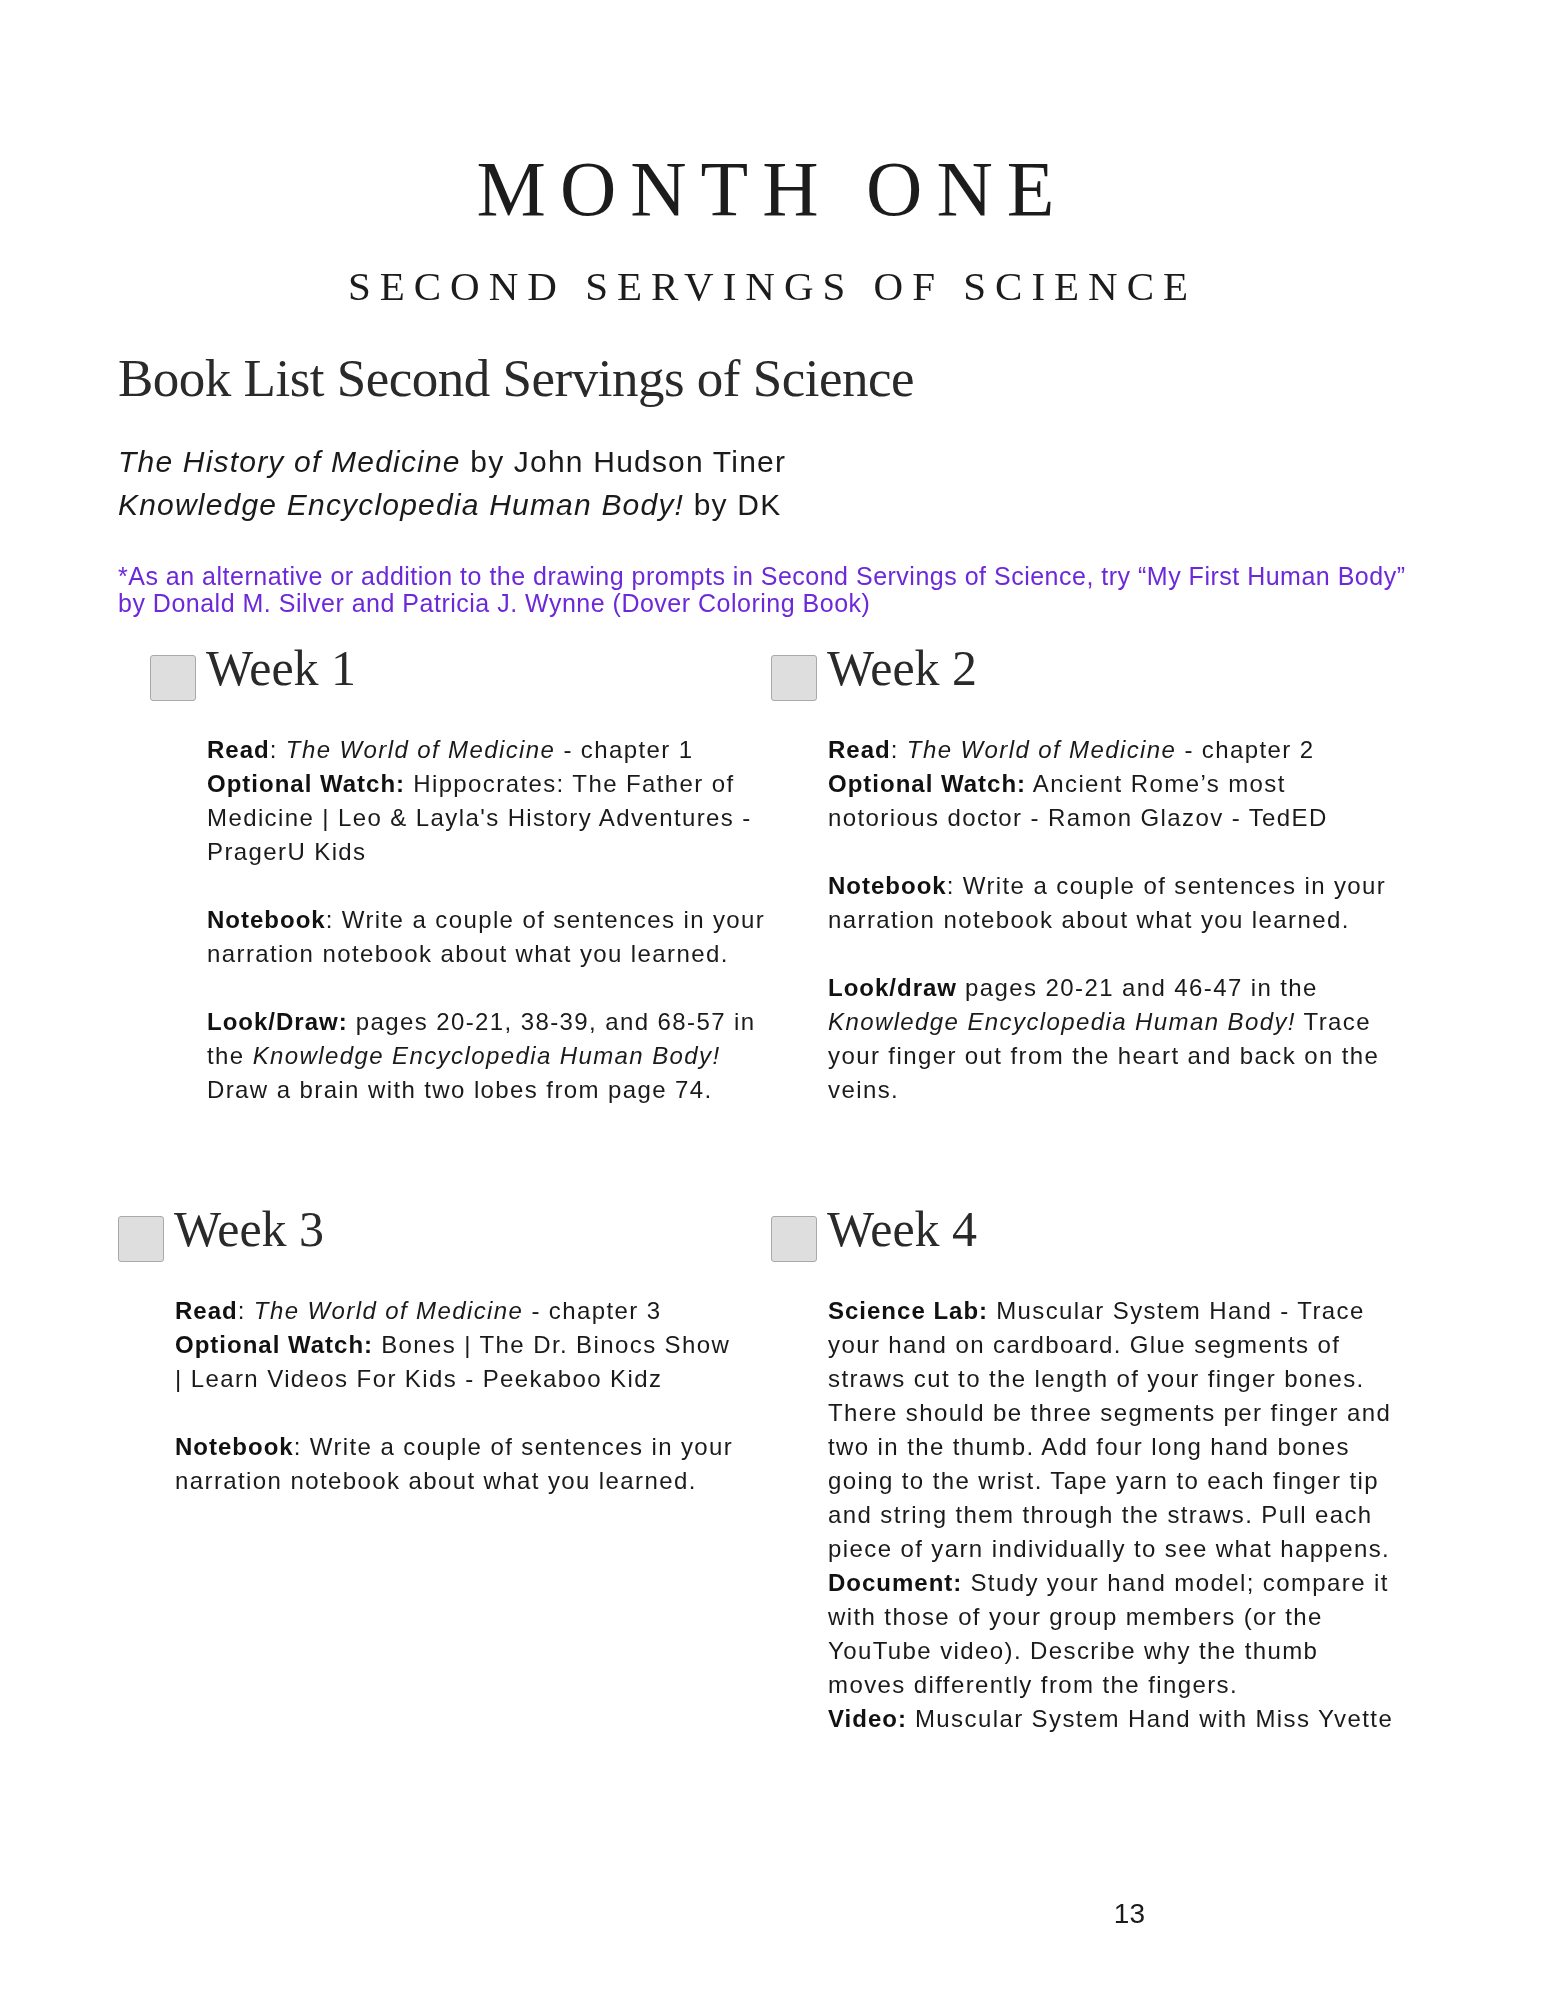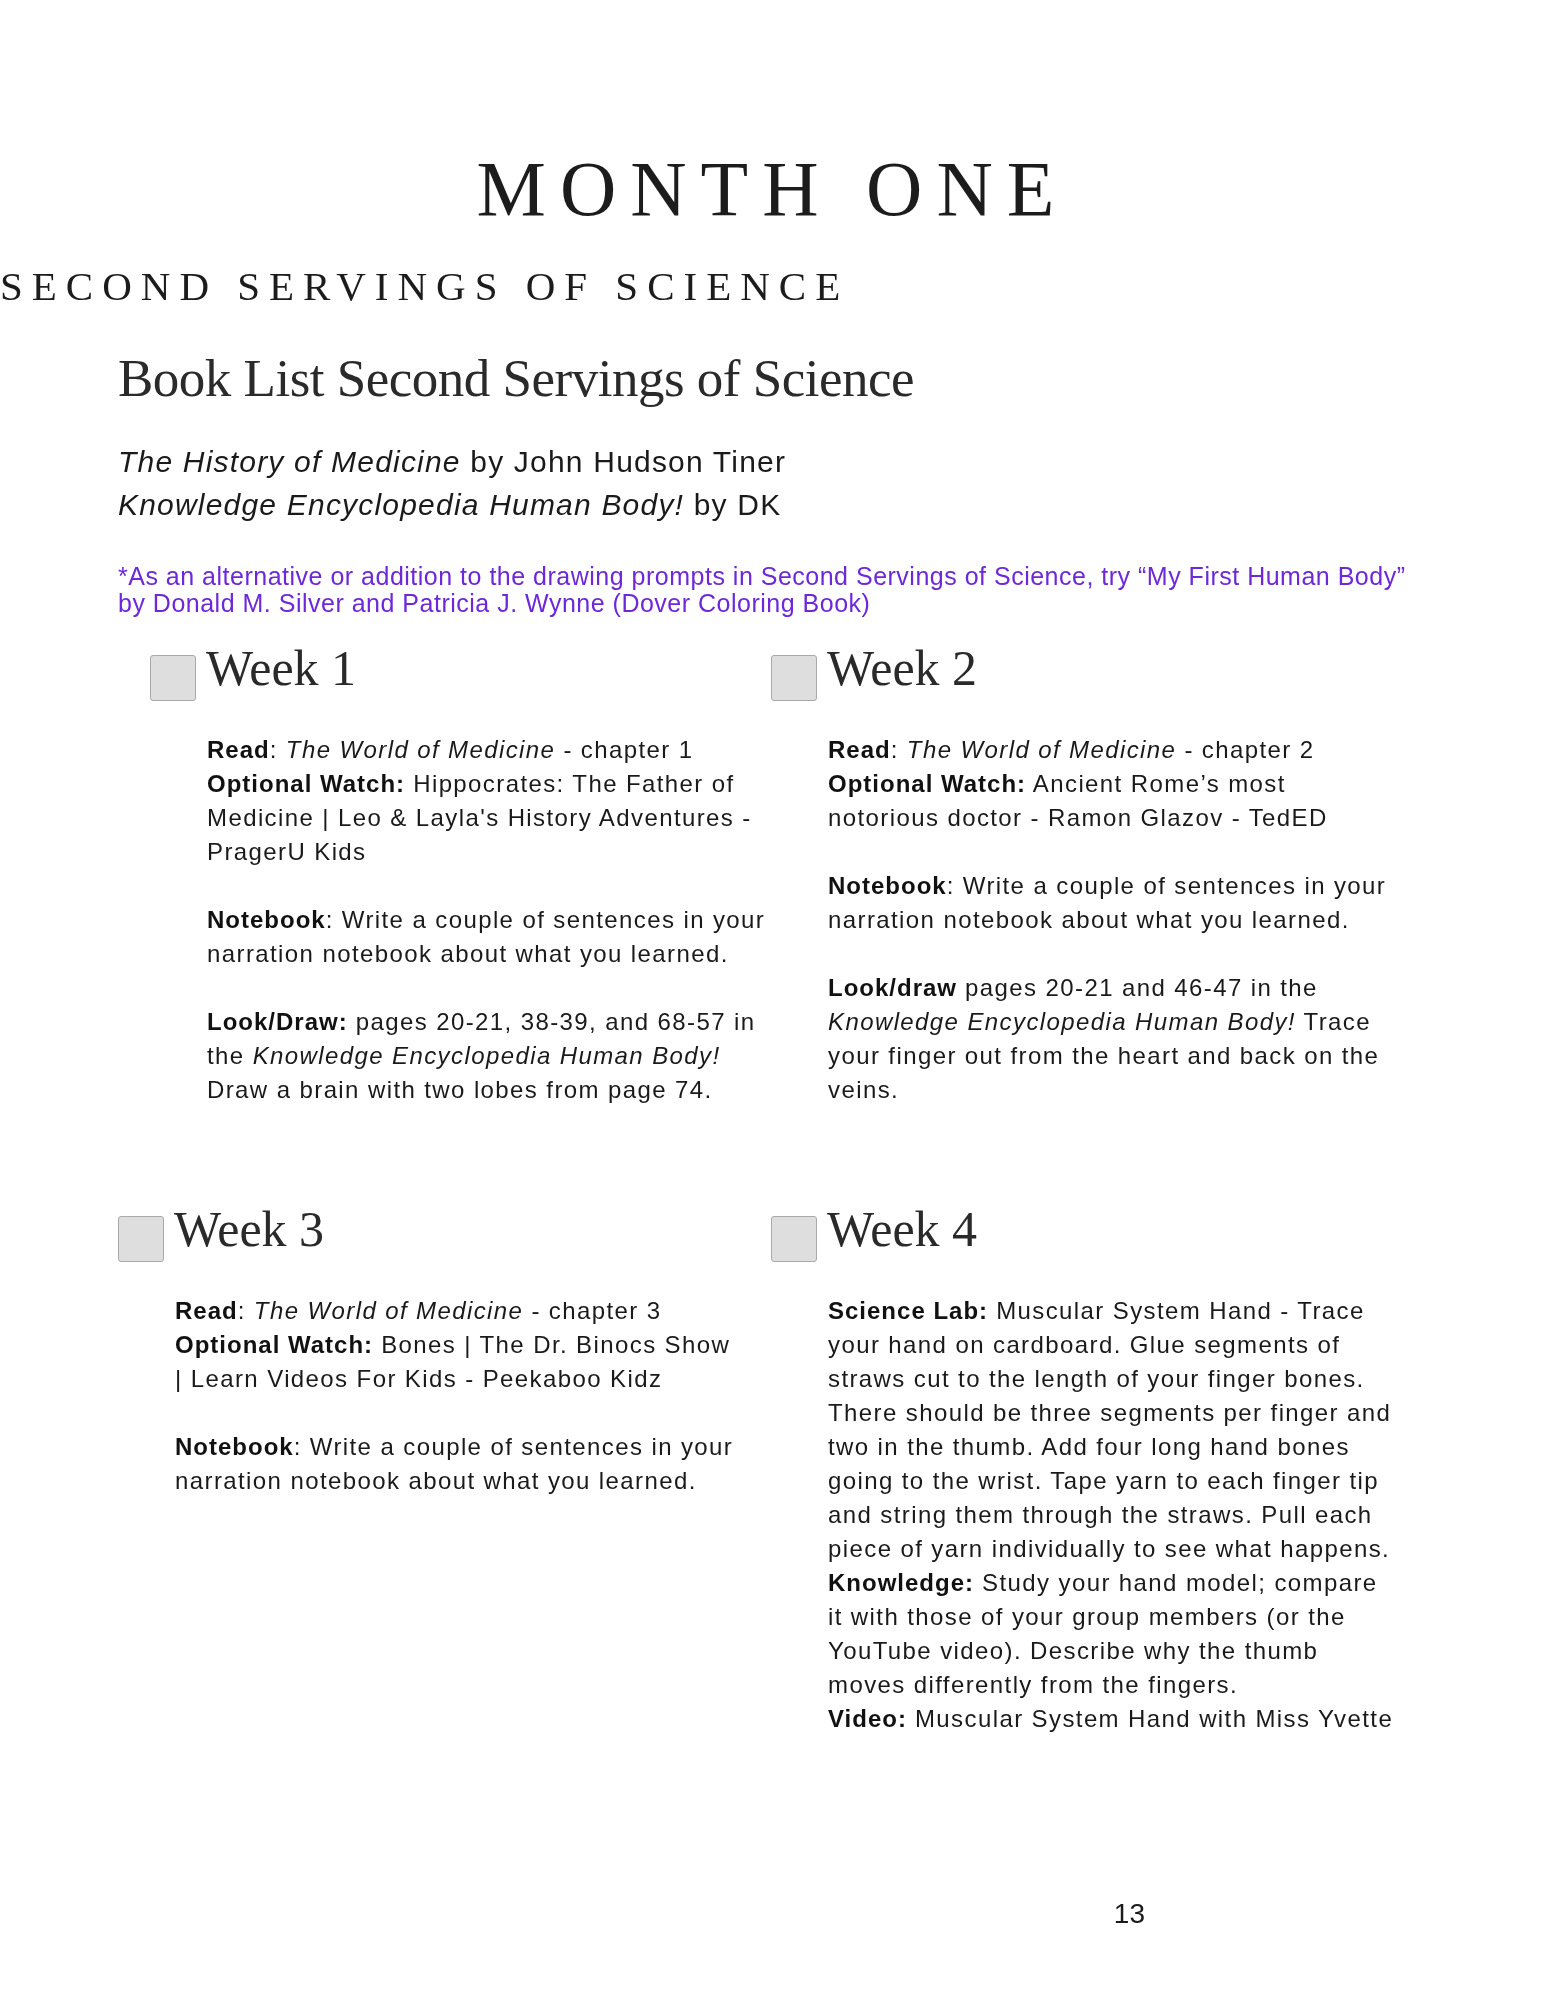--- a/index.html
+++ b/index.html
@@ -6,21 +6,21 @@
   body { width: 1545px; height: 2000px; position: relative; overflow: hidden; color: #1a1a1a; }
   .page { position: absolute; left: 0; top: 0; width: 1253px; height: 2000px; }
 
   .month-title {
     position: absolute; left: 0; top: 150px; width: 1545px; text-align: center;
     font-family: "Liberation Serif", "DejaVu Serif", serif;
     font-size: 78px; letter-spacing: 14px; font-weight: normal; color: #1c1c1c;
     line-height: 1;
   }
   .month-subtitle {
-    position: absolute; left: 0; top: 266px; width: 1545px; text-align: left;
+    position: absolute; left: 0; top: 266px; width: 1545px; text-align: center;
     font-family: "Liberation Serif", "DejaVu Serif", serif;
     font-size: 41px; letter-spacing: 9px; color: #1c1c1c; line-height: 1;
   }
   .booklist-heading {
     position: absolute; left: 118px; top: 352px;
     font-family: "Liberation Serif", "DejaVu Serif", serif;
     font-size: 53px; color: #2a2a2a; line-height: 1; letter-spacing: -0.5px;
   }
   .book-list { position: absolute; left: 118px; top: 440px; }
   .book-line {
@@ -136,19 +136,19 @@
     </div>
   </div>
 
   <div class="week" id="week-4">
     <div class="week-header">
       <div class="checkbox"></div>
       <div class="week-title">Week 4</div>
     </div>
     <div class="week-body">
       <p class="para"><span class="label">Science Lab:</span><span> Muscular System Hand - Trace your hand on cardboard. Glue segments of straws cut to the length of your finger bones. There should be three segments per finger and two in the thumb. Add four long hand bones going to the wrist. Tape yarn to each finger tip and string them through the straws. Pull each piece of yarn individually to see what happens.</span></p>
-      <p class="para"><span class="label">Knowledge:</span><span> Study your hand model; compare it with those of your group members (or the YouTube video). Describe why the thumb moves differently from the fingers.</span></p>
+      <p class="para"><span class="label">Document:</span><span> Study your hand model; compare it with those of your group members (or the YouTube video). Describe why the thumb moves differently from the fingers.</span></p>
       <p class="para"><span class="label">Video:</span><span> Muscular System Hand with Miss Yvette</span></p>
     </div>
   </div>
 
   <div class="page-number">13</div>
 </div>
 
 </body></html>

